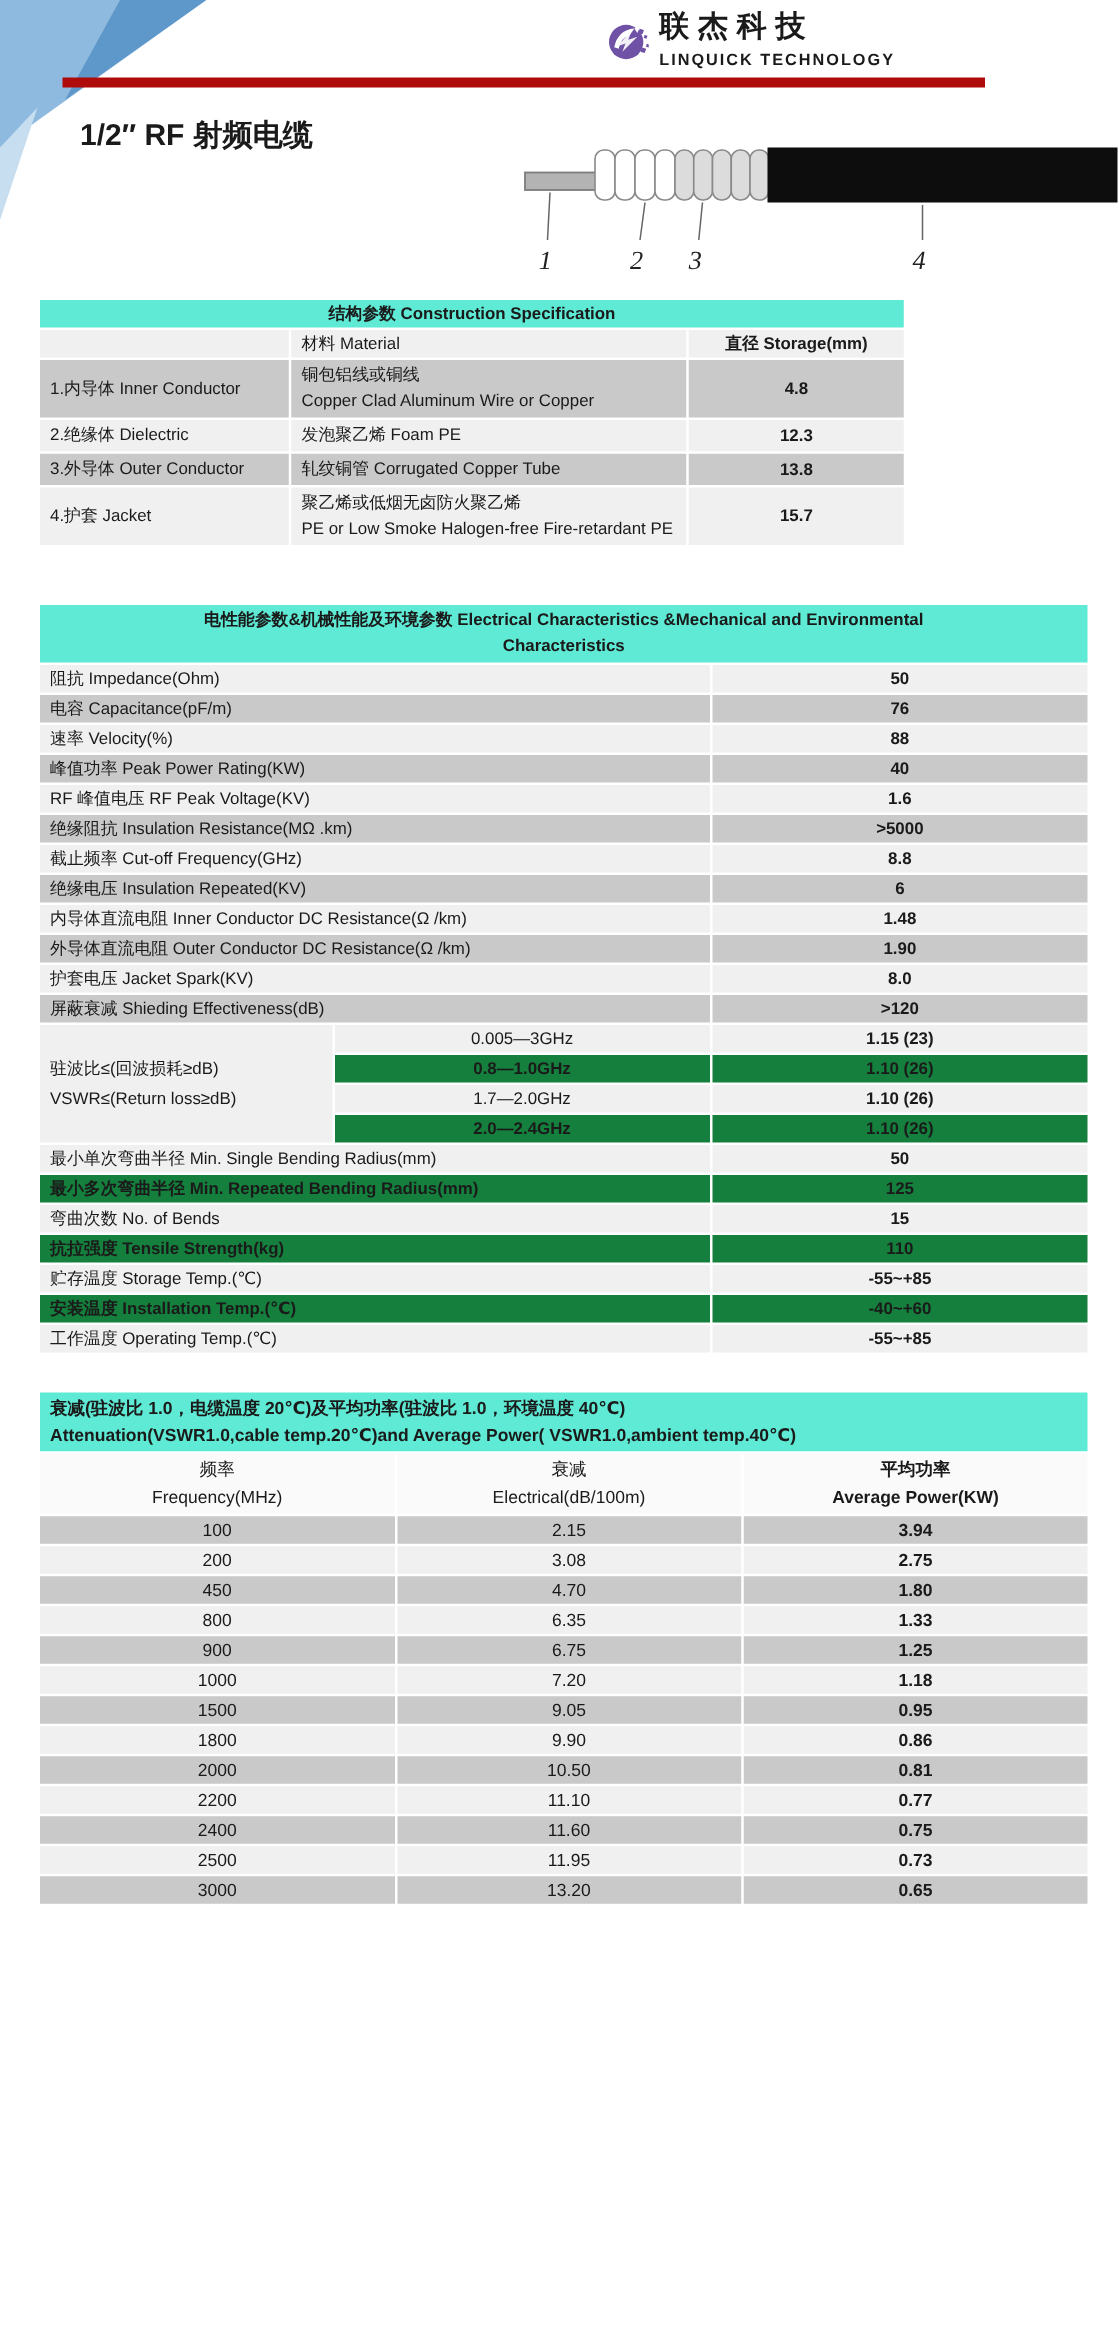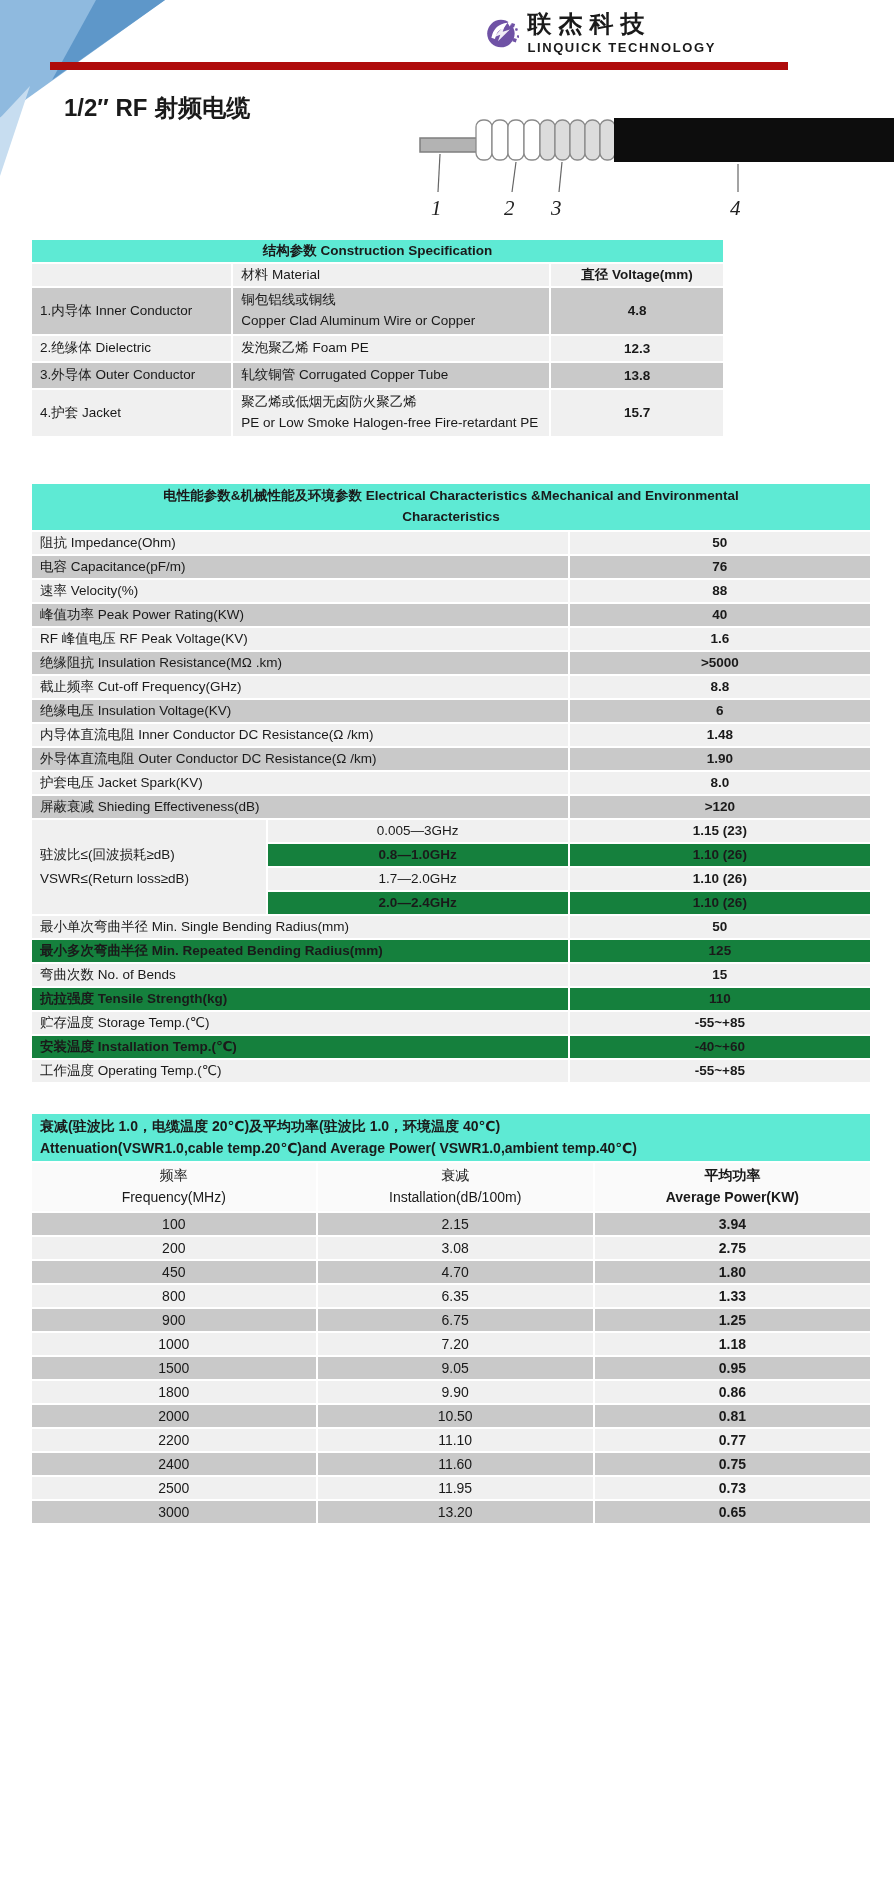--- a/index.html
+++ b/index.html
@@ -4,21 +4,21 @@
 <style>
   html,body{margin:0;padding:0;background:#ffffff;}
   .page{
     position:relative;width:895px;height:1877px;background:#ffffff;
     font-family:"Liberation Sans","DejaVu Sans",sans-serif;color:#1a1a1a;overflow:hidden;
   }
   
   .corner-deco{position:absolute;left:0;top:0;}
   .logo{position:absolute;left:486px;top:4px;width:230px;height:58px;display:flex;align-items:center;}
   .logo-text{margin-left:8px;}
-  .brand-cn{font-size:24px;font-weight:bold;letter-spacing:7px;line-height:1.1;white-space:nowrap;}
+  .brand-cn{font-size:24px;font-weight:bold;letter-spacing:7px;line-height:1.1;white-space:nowrap;font-family:Liberation Mono, monospace;}
   .brand-en{font-size:13px;font-weight:bold;letter-spacing:1.6px;white-space:nowrap;margin-top:2px;}
   .red-line{position:absolute;left:50px;top:62px;width:738px;height:8px;background:#AF0B0B;}
   .page-title{position:absolute;left:48px;top:76px;font-size:24px;font-weight:bold;margin:16px;}
 
   
   .diagram{position:absolute;left:330px;top:112px;width:565px;height:118px;}
   .part-label{position:absolute;top:84px;font-family:"Liberation Serif","DejaVu Serif",serif;
     font-style:italic;font-size:21px;color:#222;}
 
   
@@ -118,21 +118,21 @@
         <col style="width:46%">
         <col style="width:25%">
       </colgroup>
     <tbody>
       <tr class="orange-hd">
         <td colspan="3">结构参数 Construction Specification</td>
       </tr>
       <tr class="hdr">
         <td class="lbl"></td>
         <td class="lbl">材料 Material</td>
-        <td class="val b">直径 Voltage(mm)</td>
+        <td class="val b">直径 Storage(mm)</td>
       </tr>
     </tbody>
     <tbody>
         <tr class="r-dark">
           <td class="lbl">1.内导体 Inner Conductor</td>
           <td class="lbl two-line">
             <div>铜包铝线或铜线</div>
             <div>Copper Clad Aluminum Wire or Copper</div>
           </td>
           <td class="val b">4.8</td>
@@ -199,21 +199,21 @@
         </tr>
         <tr class="r-dark">
           <td class="lbl" colspan="2">绝缘阻抗 Insulation Resistance(MΩ .km)</td>
           <td class="val b">&gt;5000</td>
         </tr>
         <tr class="r-light">
           <td class="lbl" colspan="2">截止频率 Cut-off Frequency(GHz)</td>
           <td class="val b">8.8</td>
         </tr>
         <tr class="r-dark">
-          <td class="lbl" colspan="2">绝缘电压 Insulation Voltage(KV)</td>
+          <td class="lbl" colspan="2">绝缘电压 Insulation Repeated(KV)</td>
           <td class="val b">6</td>
         </tr>
         <tr class="r-light">
           <td class="lbl" colspan="2">内导体直流电阻 Inner Conductor DC Resistance(Ω /km)</td>
           <td class="val b">1.48</td>
         </tr>
         <tr class="r-dark">
           <td class="lbl" colspan="2">外导体直流电阻 Outer Conductor DC Resistance(Ω /km)</td>
           <td class="val b">1.90</td>
         </tr>
@@ -289,21 +289,21 @@
           <div class="line">Attenuation(VSWR1.0,cable temp.20℃)and Average Power( VSWR1.0,ambient temp.40℃)</div>
         </td>
       </tr>
       <tr class="hdr2">
         <td class="mid two-line">
           <div>频率</div>
           <div>Frequency(MHz)</div>
         </td>
         <td class="mid two-line">
           <div>衰减</div>
-          <div>Installation(dB/100m)</div>
+          <div>Electrical(dB/100m)</div>
         </td>
         <td class="mid two-line b">
           <div>平均功率</div>
           <div>Average Power(KW)</div>
         </td>
       </tr>
     </tbody>
     <tbody>
         <tr class="r-dark">
           <td class="mid">100</td>

